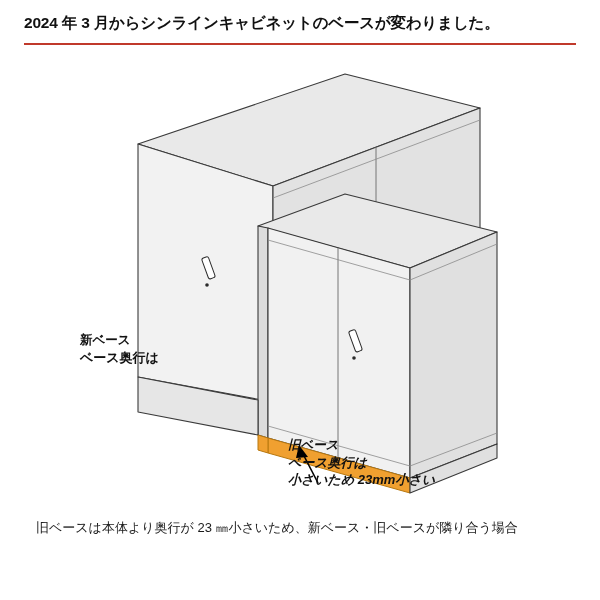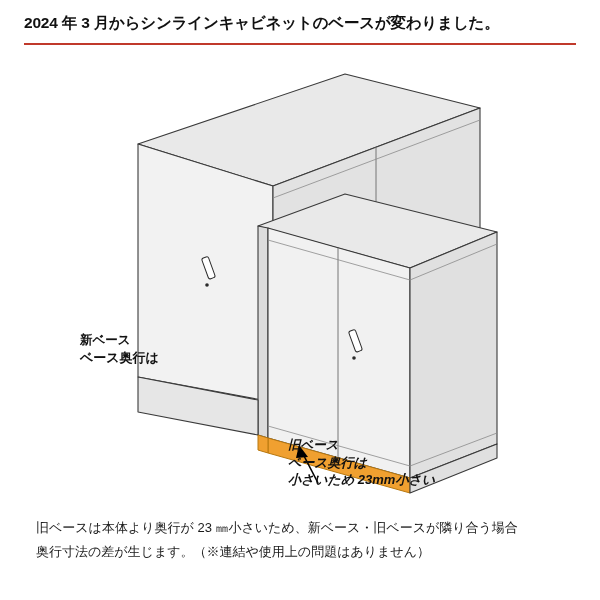--- a/index.html
+++ b/index.html
@@ -173,16 +173,15 @@
   </div>
 
   <div class="callout" id="callout-old">
     <div class="c-title">旧ベース</div>
     <div class="c-line">ベース奥行は</div>
     <div class="c-line">小さいため 23mm小さい</div>
   </div>
 
   <div class="footer">
     <div class="footer-line">旧ベースは本体より奥行が 23 ㎜小さいため、新ベース・旧ベースが隣り合う場合</div>
-    <div class="footer-line">奥行寸法の差が生じます。（※連結や使用上の問題はありません）</div>
   </div>
 
 </div>
 
 </body></html>

